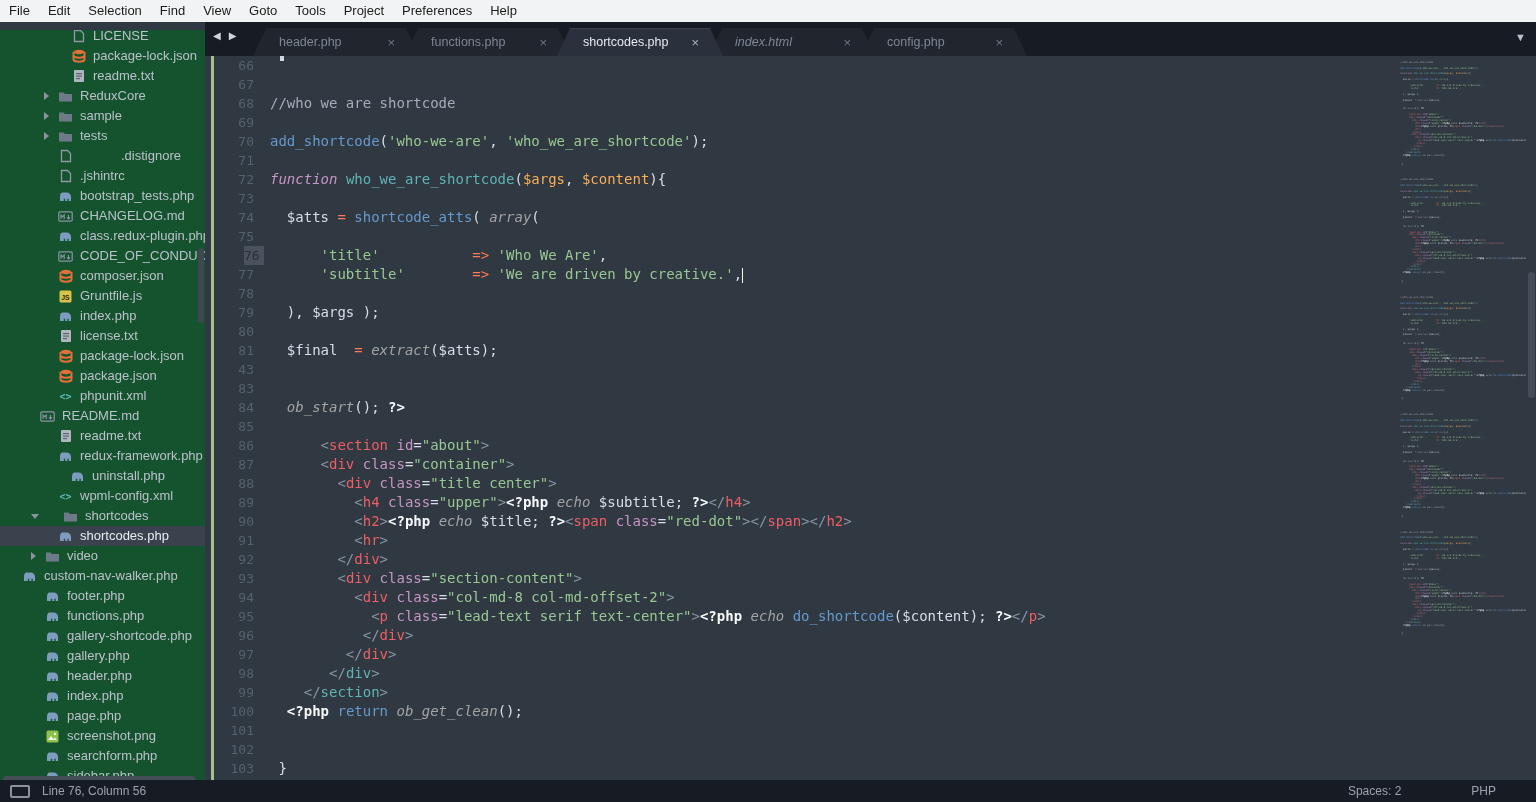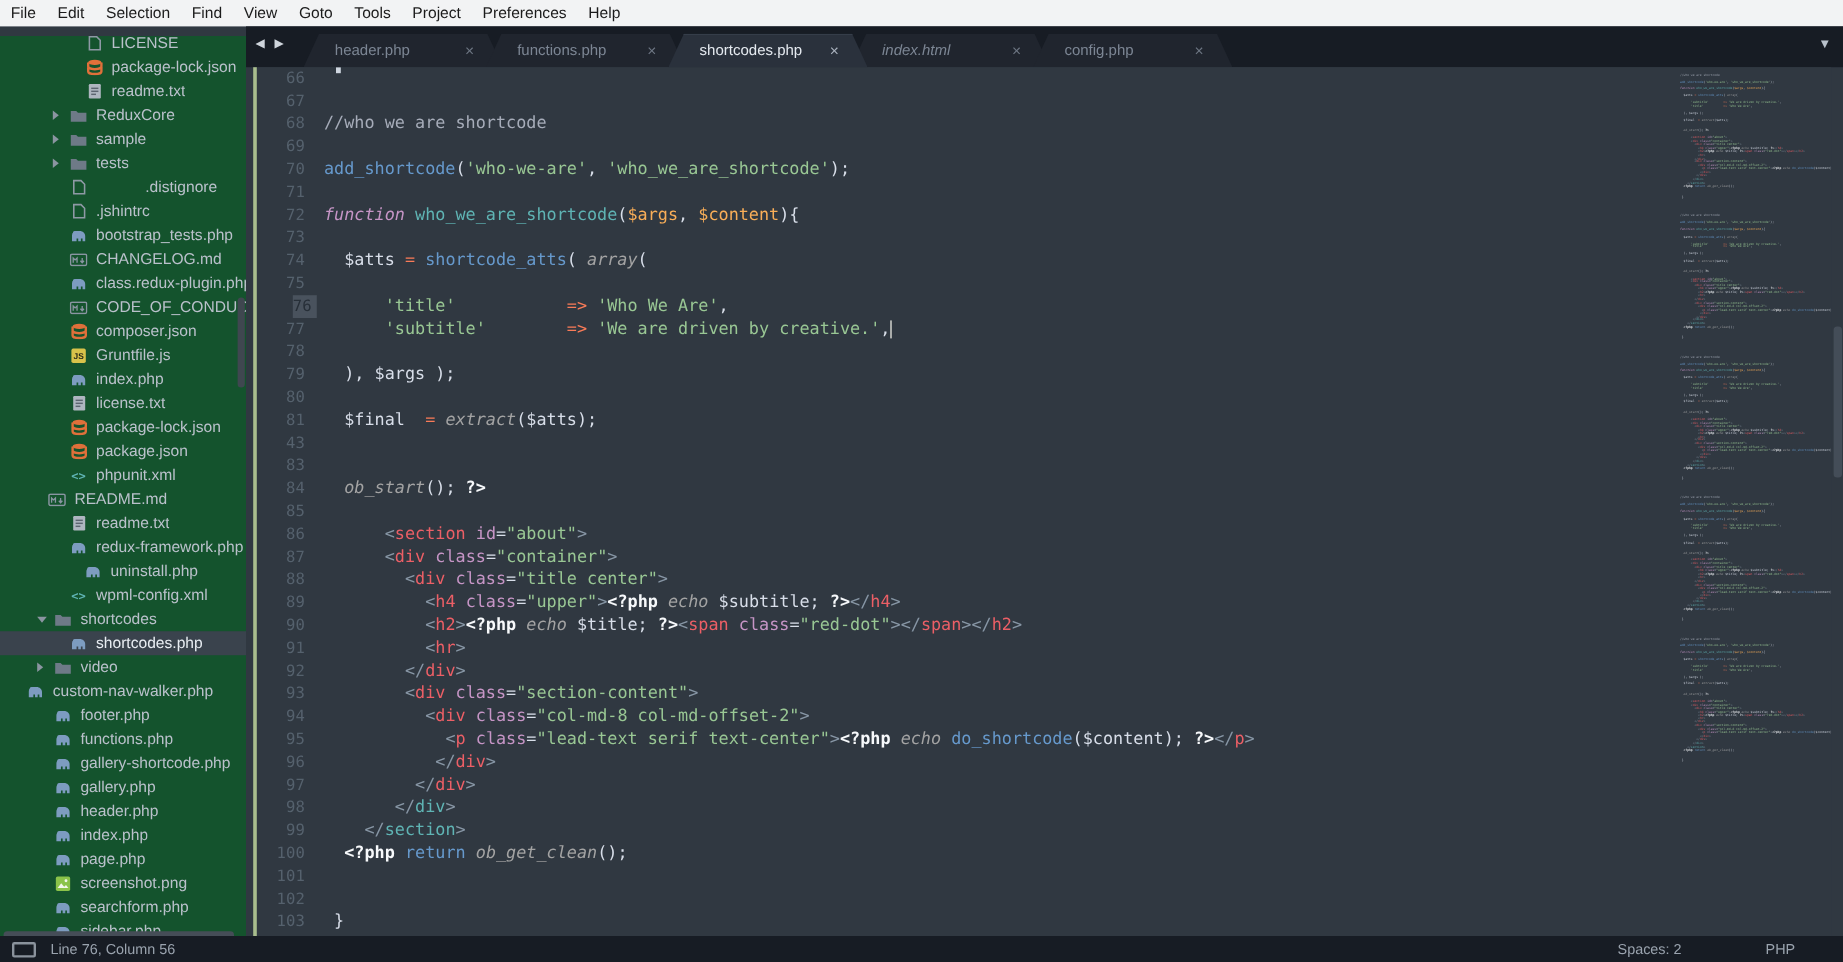--- a/index.html
+++ b/index.html
@@ -309,21 +309,21 @@
           <span class="sb-label">uninstall.php</span>
         </div>
         <div class="sb-row" style="padding-left: 58px;">
           <span class="sb-ico">
             <svg width="15" height="12">
               <text x="7.5" y="10" font-size="10" font-family="DejaVu Sans Mono,monospace" font-weight="bold" fill="#5fb4b4" text-anchor="middle">&lt;&gt;</text>
             </svg>
           </span>
           <span class="sb-label">wpml-config.xml</span>
         </div>
-        <div class="sb-row" style="padding-left: 45px;">
+        <div class="sb-row" style="padding-left: 63px;">
           <span class="sb-arrow down" style="left: 31px; top: 8px;"></span>
           <span class="sb-ico">
             <svg width="15" height="13">
               <path d="M1 2.5h4.5L7 4h7v7.5H1z" fill="#6e7a87"></path>
             </svg>
           </span>
           <span class="sb-label">shortcodes</span>
         </div>
         <div class="sb-row sel" style="padding-left: 58px;">
           <span class="sb-ico">

